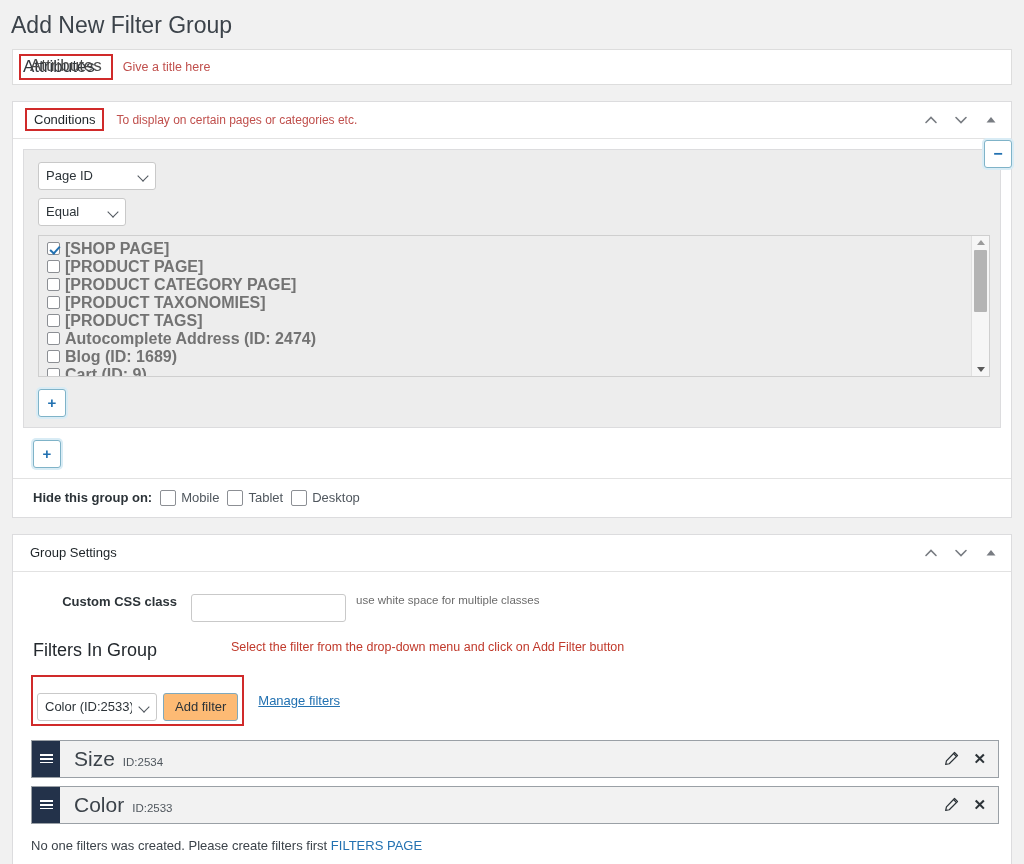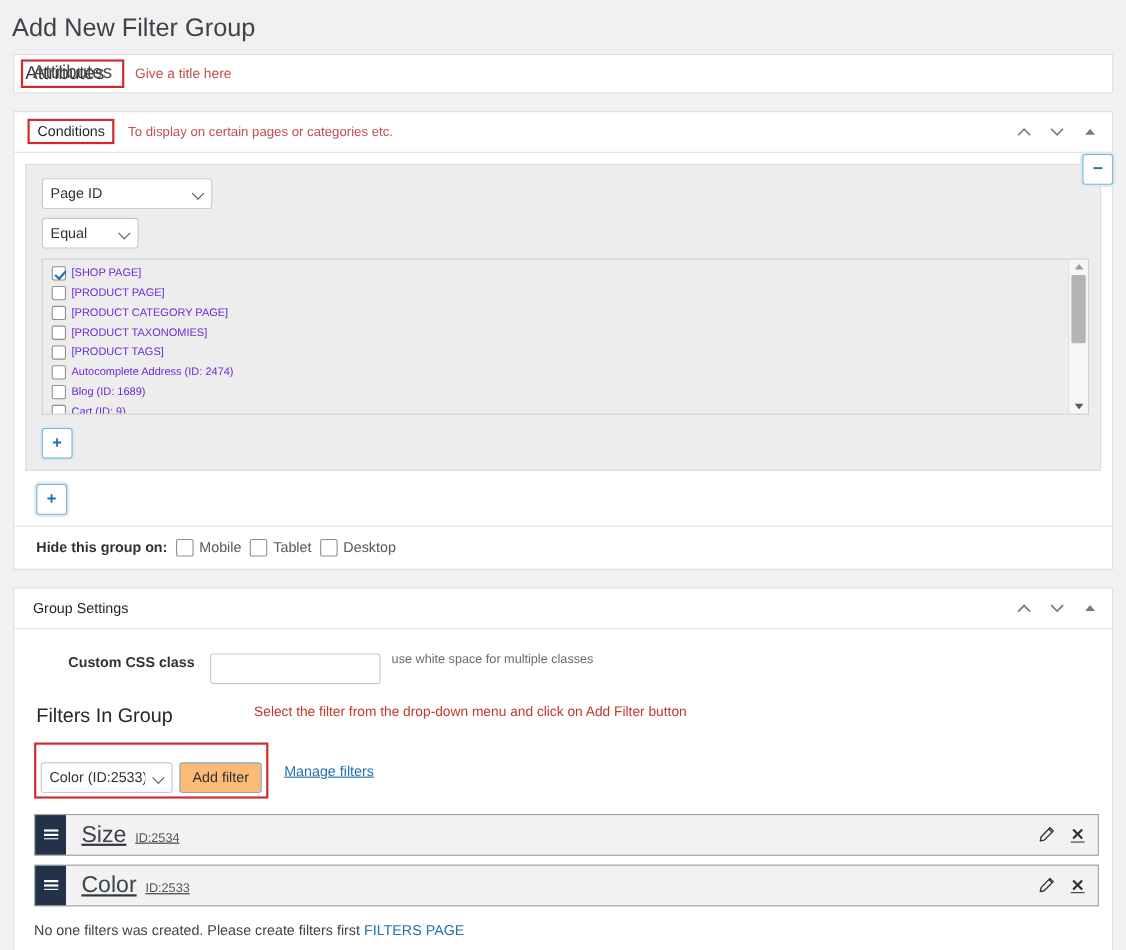--- a/index.html
+++ b/index.html
@@ -169,21 +169,21 @@
     position: absolute;
     right: 9px;
     top: 10px;
     width: 7px;
     height: 7px;
     border-right: 1.6px solid #50575e;
     border-bottom: 1.6px solid #50575e;
     transform: rotate(45deg);
     pointer-events: none;
   }
-  .sel-pageid { width: 155px; }
+  .sel-pageid { width: 118px; }
   .sel-equal  { width: 88px; }
 
   .checklist {
     margin-top: 9px;
     background: #ededed;
     border: 1px solid #cfcfcf;
     height: 140px;
     overflow: hidden;
     position: relative;
     display: flex;
@@ -214,23 +214,24 @@
     position: absolute;
     left: 3.5px;
     top: 0.5px;
     width: 4px;
     height: 8px;
     border-right: 2px solid #2271b1;
     border-bottom: 2px solid #2271b1;
     transform: rotate(42deg);
   }
   .check-label {
-    font-size: 10px;
-    color: #6d28d9;
+    font-size: 16px;
+    color: #737373;
     white-space: nowrap;
+    font-weight: bold;
   }
   .vscroll {
     width: 17px;
     background: #f6f6f6;
     border-left: 1px solid #e0e0e0;
     position: relative;
     flex: none;
   }
   .vscroll .arrow {
     position: absolute;
@@ -364,21 +365,21 @@
   }
   .select-hint {
     position: absolute;
     left: 218px;
     top: -21px;
     color: #c0392b;
     font-size: 12.5px;
     white-space: nowrap;
   }
 
-  .filter-list { margin: 14px 12px 0 18px; text-decoration: underline; }
+  .filter-list { margin: 14px 12px 0 18px; }
   .filter-item {
     display: flex;
     align-items: center;
     height: 36px;
     background: #f2f2f2;
     border: 1px solid #9aa0a6;
     margin-bottom: 8px;
   }
   .drag-handle {
     width: 28px;

